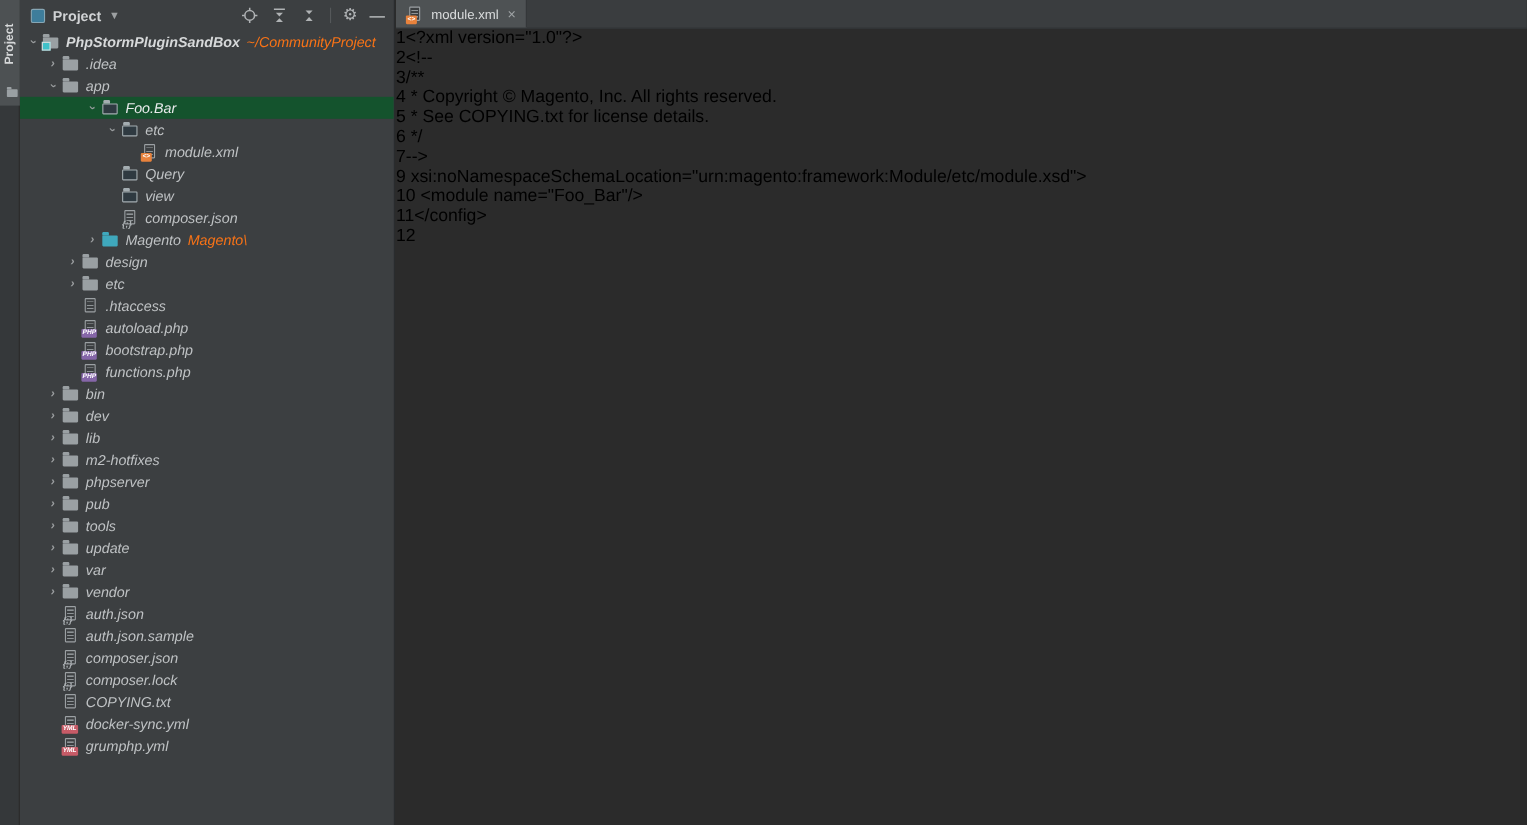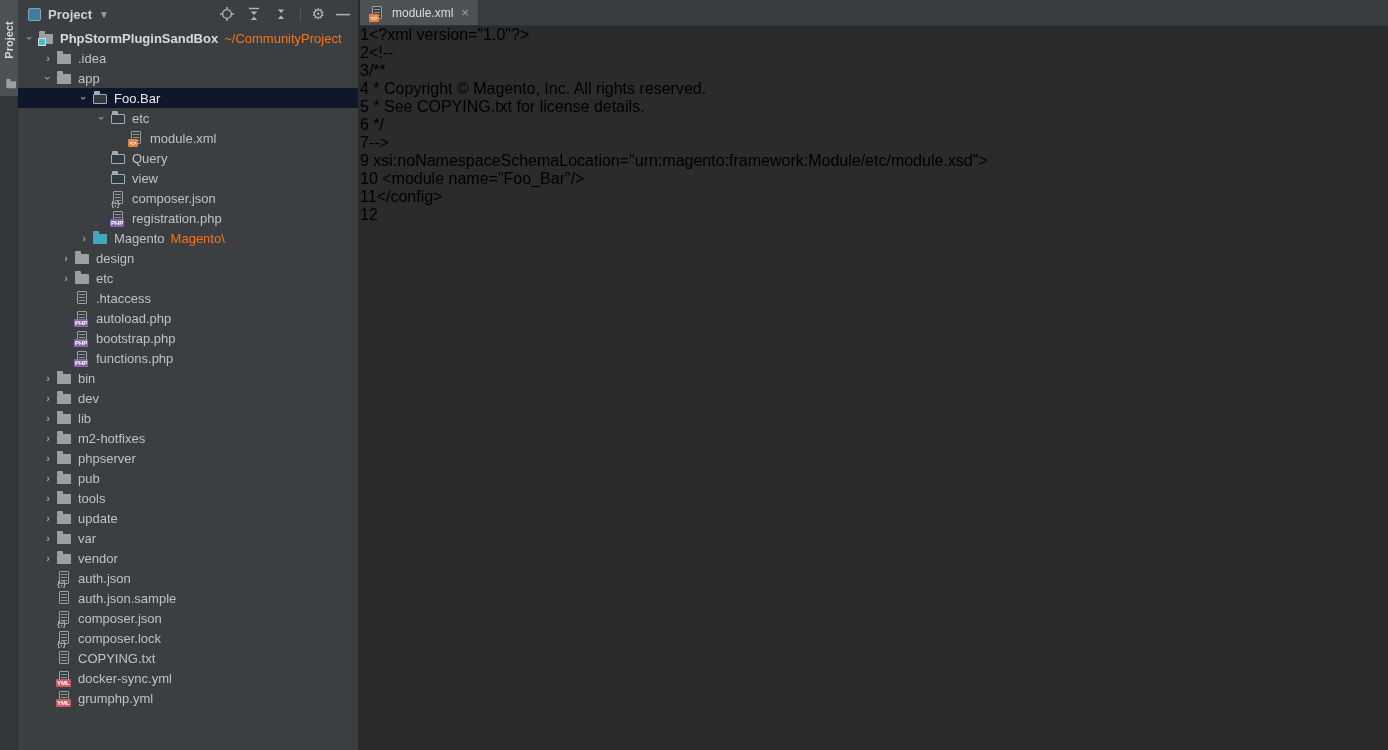--- a/index.html
+++ b/index.html
@@ -24,24 +24,24 @@
   .ph-icon { width:13px; height:13px; background:#3e7d9b; border:1px solid #87a6b4;
              border-radius:2px; margin-right:7px; flex:0 0 auto; }
   .ph-title { font-weight:bold; color:#d0d2d4; }
   .ph-caret { color:#9da0a2; font-size:10px; margin-left:7px; }
   .ph-icons { margin-left:auto; display:flex; align-items:center; gap:11px; }
   .ph-icons svg { display:block; }
   .ph-sep { width:1px; height:14px; background:#55585a; }
   .ph-gear { color:#b0b3b5; font-size:15px; line-height:14px; }
   .ph-min  { color:#b0b3b5; font-size:14px; font-weight:bold; line-height:10px; }
 
-  .tree { position:relative; }
+  .tree { position:relative;font-style:italic; }
   .trow { height:20px; display:flex; align-items:center; color:#bfc2c4;
           font-size:13px; white-space:nowrap; cursor:pointer; }
-  .trow.sel { background:#0f172a; color:#e9ebec; }
+  .trow.sel { background:#14532d; color:#e9ebec; }
   .chev { width:16px; flex:0 0 16px; text-align:center; color:#9b9ea0; font-size:11px;
           font-weight:bold; line-height:20px; }
   .chev.exp { transform:rotate(90deg); }
   .chev.none { visibility:hidden; }
   .tlabel { margin-left:5px; }
   .tlabel.bold { font-weight:bold; color:#d7d9da; }
   .tsuffix { margin-left:6px; color:#f97316; }
 
   
   .ticn { width:17px; height:16px; flex:0 0 17px; position:relative; display:inline-block; }
@@ -213,28 +213,20 @@
         <span class="tlabel">view</span>
       </div>
       <div class="trow" style="padding-left: 76px;">
         <span class="chev none">›</span>
         <span class="ticn i-file">
           <span class="page"></span>
           <span class="badge noBg" style="--bb: transparent;">{;}</span>
         </span>
         <span class="tlabel">composer.json</span>
       </div>
-      <div class="trow" style="padding-left: 76px;">
-        <span class="chev none">›</span>
-        <span class="ticn i-file">
-          <span class="page"></span>
-          <span class="badge" style="--bb: #8566a8;">PHP</span>
-        </span>
-        <span class="tlabel">registration.php</span>
-      </div>
       <div class="trow" style="padding-left: 58px;">
         <span class="chev">›</span>
         <span class="ticn i-folder-src">
           <span class="fold-shape"></span>
         </span>
         <span class="tlabel">Magento</span>
         <span class="tsuffix">Magento\</span>
       </div>
       <div class="trow" style="padding-left: 40px;">
         <span class="chev">›</span>

